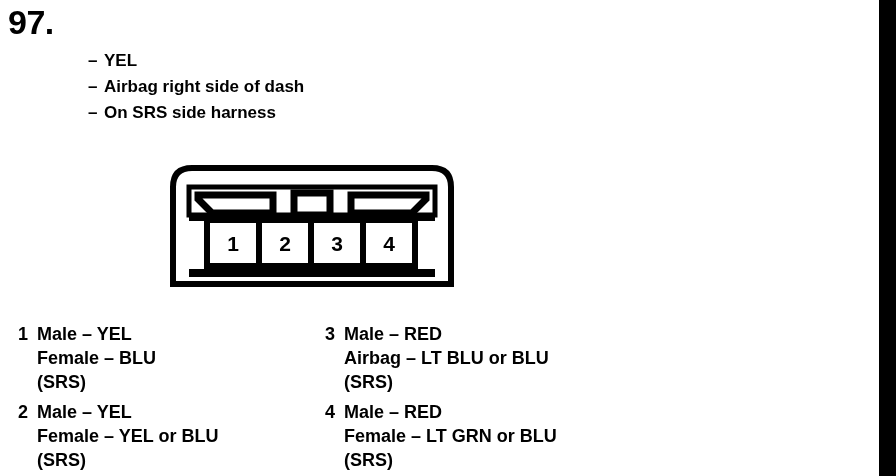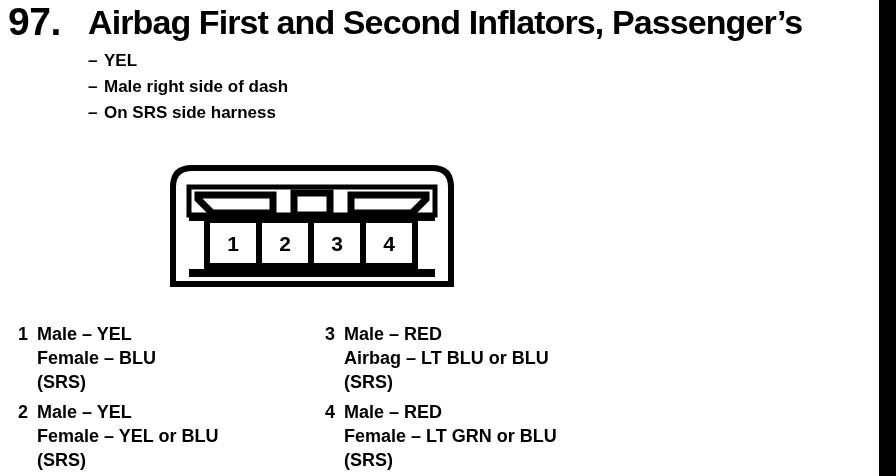--- a/index.html
+++ b/index.html
@@ -41,21 +41,21 @@
     left: 8px;
     top: 2px;
     width: 872px;
     height: 42px;
     white-space: nowrap;
   }
   .item-number {
     position: absolute;
     left: 0px;
     top: 0px;
-    font-size: 39px;
+    font-size: 34px;
     font-weight: bold;
     letter-spacing: -0.5px;
     line-height: 40px;
   }
   .item-title {
     position: absolute;
     left: 80px;
     top: 0px;
     font-size: 34px;
     font-weight: bold;
@@ -145,29 +145,28 @@
     padding-left: 19px;
   }
 </style>
 </head>
 <body>
 
 <div class="page">
 
   <div class="header">
     <span class="item-number">97.</span>
-    <span class="item-title">Airbag First and Second Inflators, Passenger’s</span>
   </div>
 
   <div class="notes">
     <div class="note-row">
       <span class="note-dash">–</span><span>YEL</span>
     </div>
     <div class="note-row">
-      <span class="note-dash">–</span><span>Male right side of dash</span>
+      <span class="note-dash">–</span><span>Airbag right side of dash</span>
     </div>
     <div class="note-row">
       <span class="note-dash">–</span><span>On SRS side harness</span>
     </div>
   </div>
 
   <div class="connector">
     <svg width="284" height="122" viewBox="0 0 284 122" xmlns="http://www.w3.org/2000/svg">
 
       <path d="M 3,119 L 3,22 Q 3,3 22,3 L 262,3 Q 281,3 281,22 L 281,119 Z" fill="#ffffff" stroke="#000000" stroke-width="6" stroke-linejoin="miter"></path>

